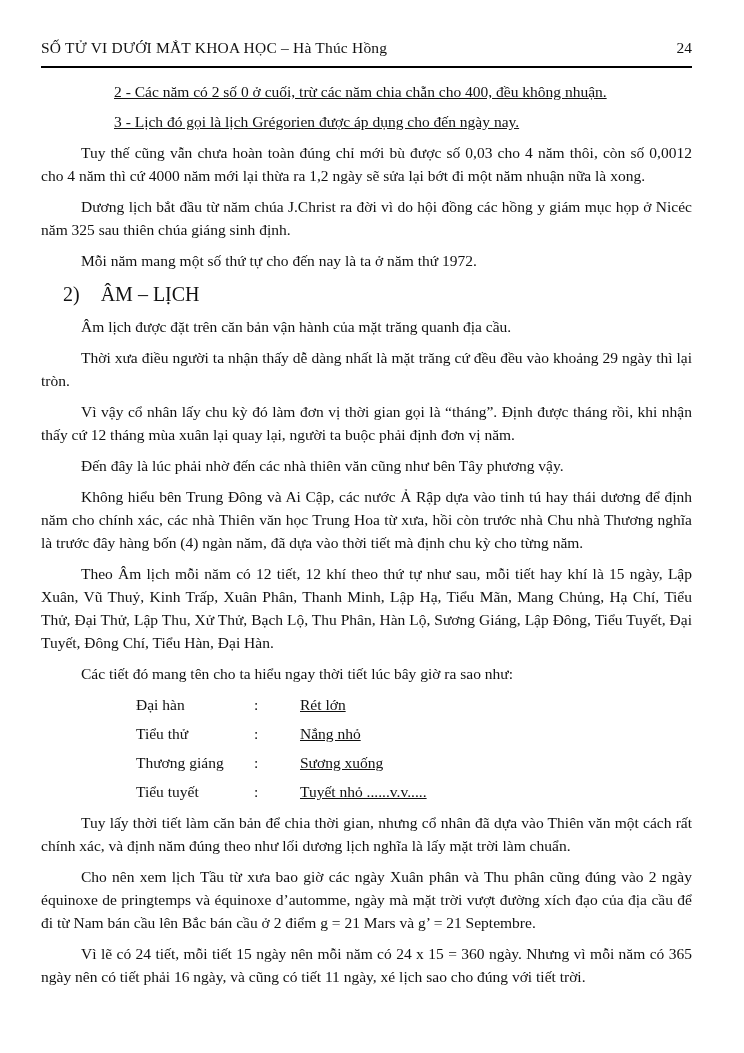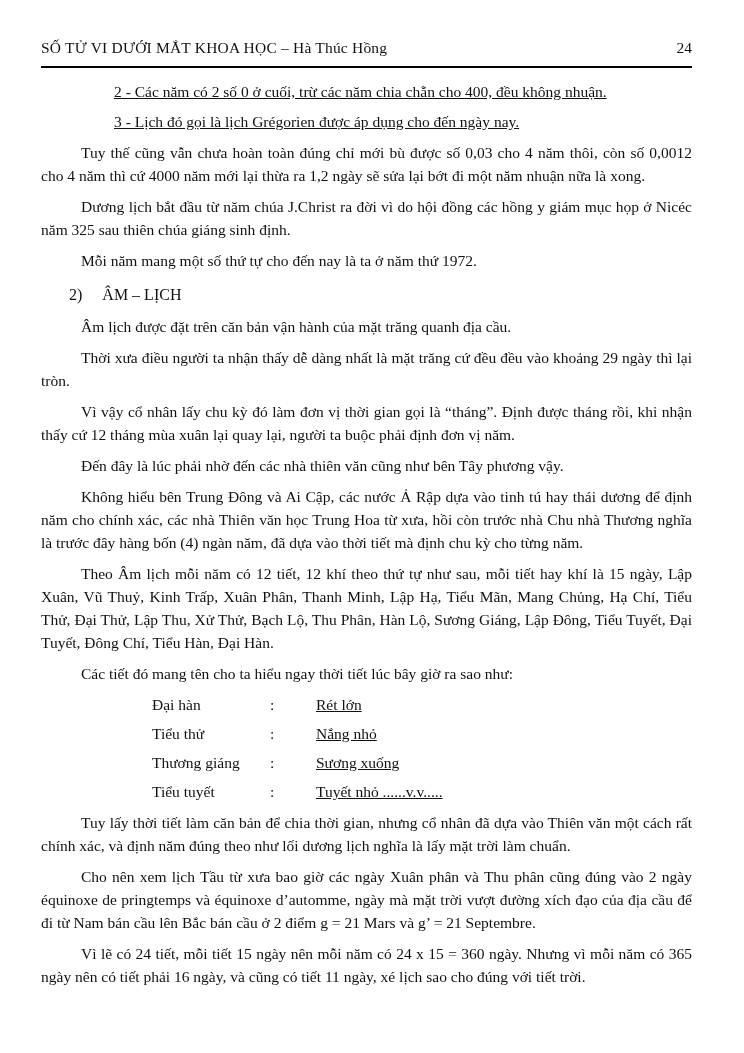--- a/index.html
+++ b/index.html
@@ -41,32 +41,32 @@
     margin: 7px 0;
     padding-left: 73px;
     text-decoration: underline;
   }
   p.body-para {
     margin: 8px 0;
     text-align: justify;
     text-indent: 40px;
   }
   .section-heading {
-    margin: 11px 0 9px 28px;
-    font-size: 16px;
+    margin: 11px 0 9px 22px;
+    font-size: 20px;
   }
   .section-heading .heading-number {
     margin-right: 16px;
   }
   .glossary {
     margin: 4px 0 6px 95px;
   }
   .glossary-row {
     display: flex;
-    margin: 6px 16px;
+    margin: 6px 0;
     align-items: center;
   }
   .glossary-term  { width: 118px; }
   .glossary-colon { width: 46px; }
   .glossary-meaning { flex: 1; text-decoration: underline; }
 </style>
 </head>
 <body>
 
 <div class="page">

